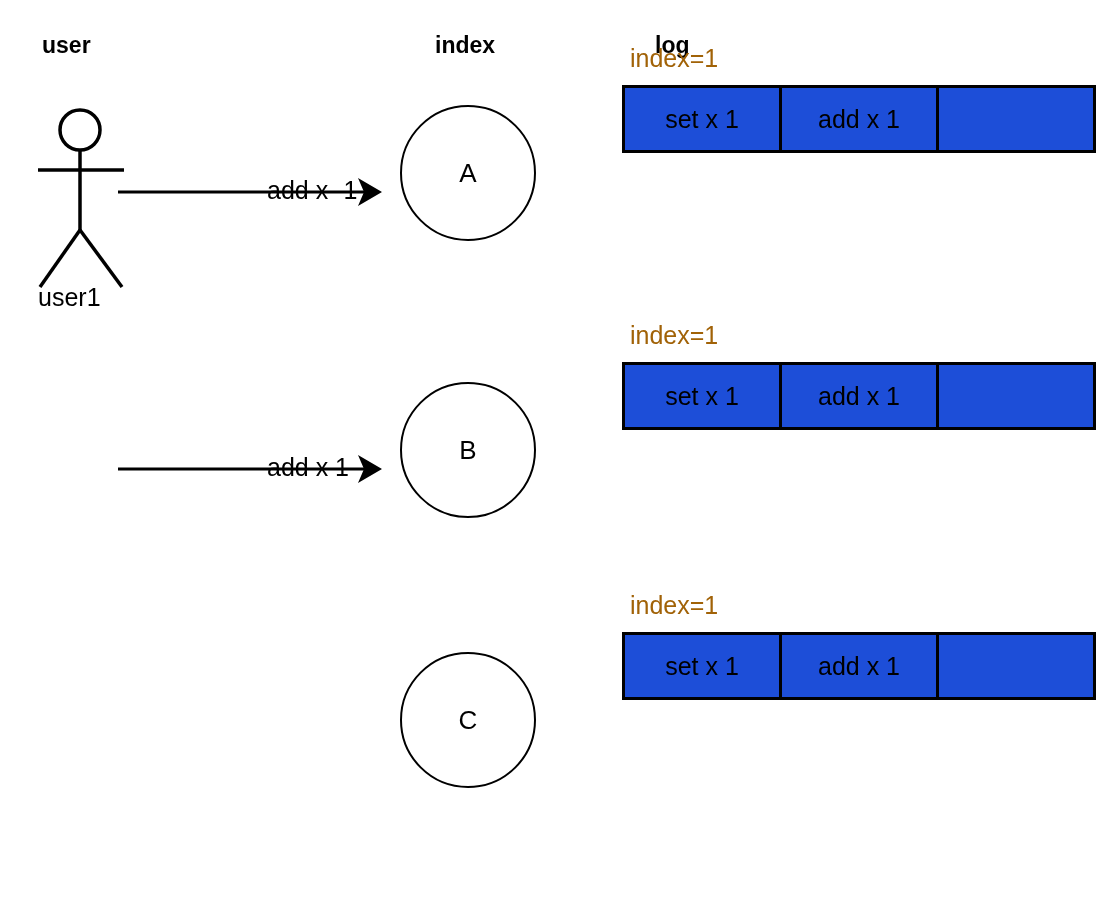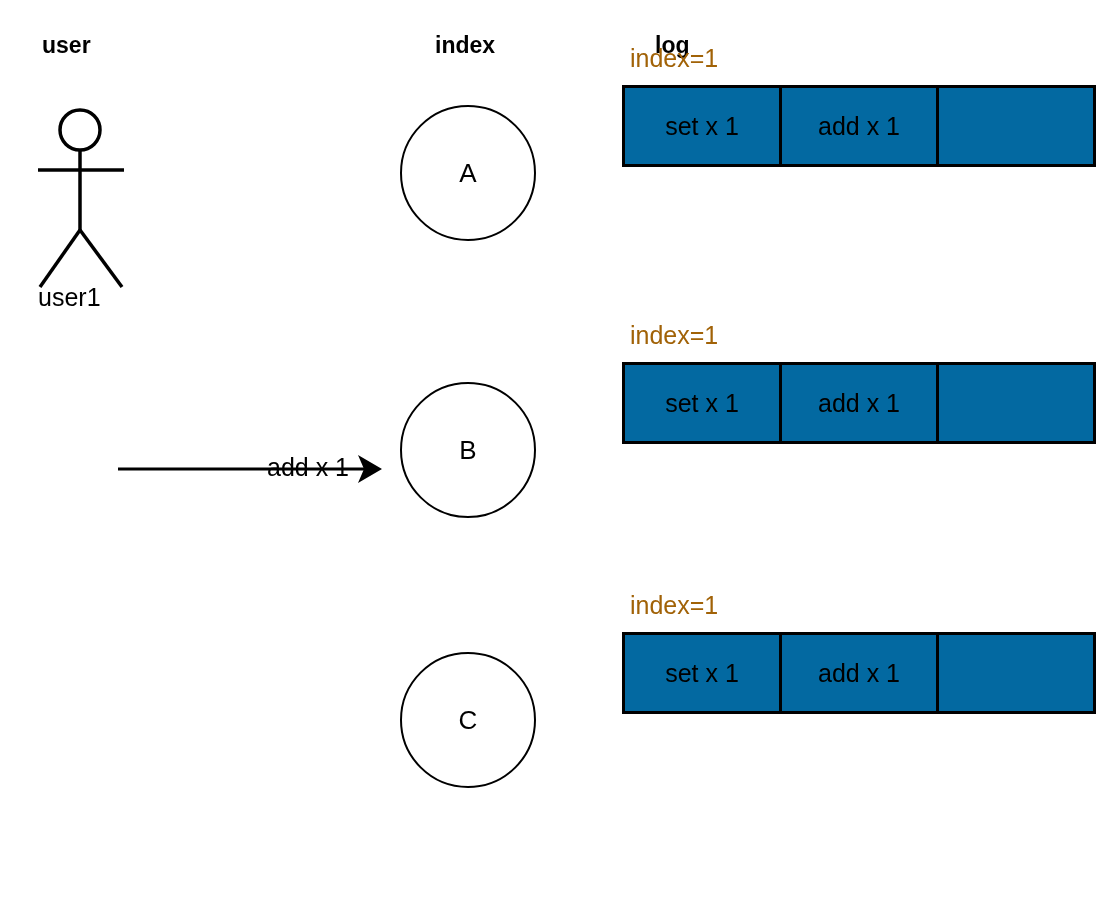--- a/index.html
+++ b/index.html
@@ -89,25 +89,25 @@
     top: -24px;
     font-size: 25px;
     color: #a16207;
     white-space: nowrap;
   }
   .log-table {
     position: absolute;
     left: 0px;
     top: 17px;
     width: 474px;
-    height: 82px;
+    height: 68px;
     display: flex;
     border: 3px solid #000000;
     box-sizing: border-box;
-    background: #0369a1;
+    background: #1d4ed8;
   }
   .log-cell {
     flex: 1 1 0;
     display: flex;
     align-items: center;
     justify-content: center;
     font-size: 25px;
     color: #000000;
     border-right: 3px solid #000000;
     box-sizing: border-box;
@@ -130,20 +130,27 @@
       <svg width="200" height="200" viewBox="0 0 200 200">
         <circle cx="80" cy="33" r="20" fill="#ffffff" stroke="#000000" stroke-width="3.5"></circle>
         <line x1="80" y1="53" x2="80" y2="133" stroke="#000000" stroke-width="3.5"></line>
         <line x1="38" y1="73" x2="124" y2="73" stroke="#000000" stroke-width="3.5"></line>
         <line x1="80" y1="133" x2="40" y2="190" stroke="#000000" stroke-width="3.5"></line>
         <line x1="80" y1="133" x2="122" y2="190" stroke="#000000" stroke-width="3.5"></line>
       </svg>
       <div class="actor-label">user1</div>
     </div>
 
+    <div class="arrow">
+      <svg width="280" height="80" viewBox="0 0 280 80">
+        <line x1="8" y1="40" x2="255" y2="40" stroke="#000000" stroke-width="3"></line>
+        <polygon points="248,26 272,40 248,54 254,40" fill="#000000"></polygon>
+      </svg>
+      <div class="arrow-label">add x -1</div>
+    </div>
 
     <div class="node-circle">
       <div class="node-circle-label">A</div>
     </div>
 
     <div class="log-block">
       <div class="log-index">index=1</div>
       <div class="log-table">
         <div class="log-cell">set x 1</div>
         <div class="log-cell">add x 1</div>

